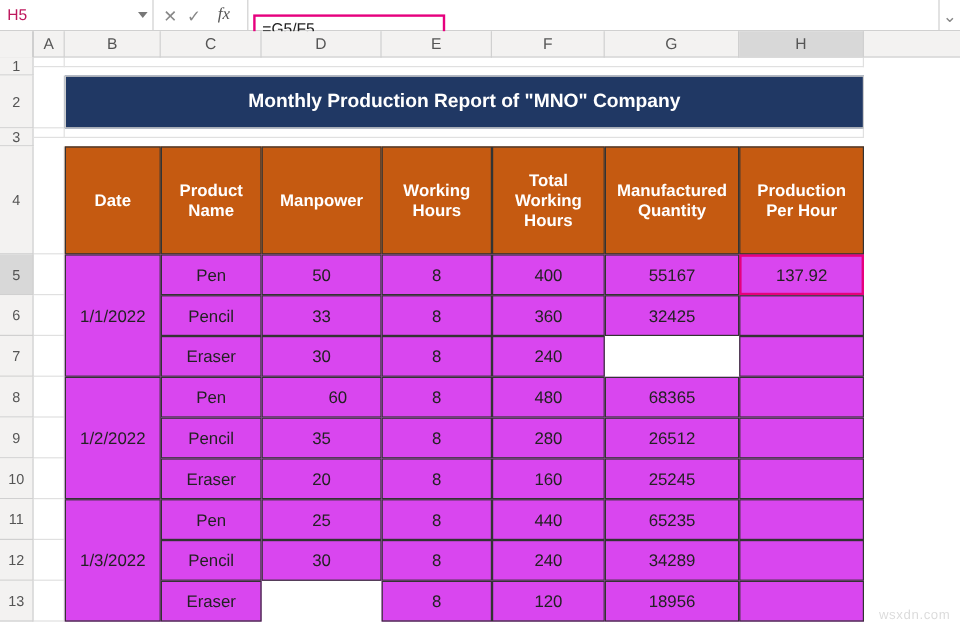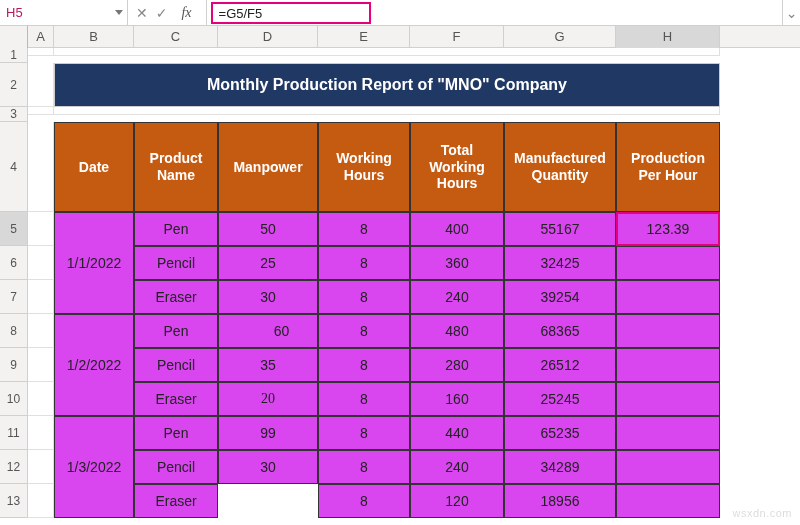--- a/index.html
+++ b/index.html
@@ -51,22 +51,22 @@
   .fx-label {
     font-style: italic;
     font-family: "Times New Roman", serif;
     color: #555;
     font-size: 14px;
     padding: 0 6px;
   }
   .formula-input {
     flex: 1;
     display: flex;
-    align-items: center;
-    padding: 0 4px;
+    align-items: flex-start;
+    padding: 12px 4px;
   }
   .formula-box {
     border: 2px solid #e6007e;
     padding: 0 6px;
     height: 22px;
     line-height: 20px;
     font-size: 13px;
     color: #222;
     min-width: 160px;
   }
@@ -234,32 +234,31 @@
         <div class="rh" style="grid-area: 2 / 1;">6</div>
         <div class="cell-plain" style="grid-area: 2 / 2; height: 34px;"></div>
         <div class="rh" style="grid-area: 3 / 1;">7</div>
         <div class="cell-plain" style="grid-area: 3 / 2; height: 34px;"></div>
         <div class="tcell merged-date" style="grid-area: 1 / 3 / 4;">1/1/2022</div>
         <div class="tcell" style="grid-area: 1 / 4;">Pen</div>
         <div class="tcell" style="grid-area: 1 / 5;">50</div>
         <div class="tcell" style="grid-area: 1 / 6;">8</div>
         <div class="tcell" style="grid-area: 1 / 7;">400</div>
         <div class="tcell" style="grid-area: 1 / 8;">55167</div>
-        <div class="tcell result-highlight" style="grid-area: 1 / 9;">123.39</div>
+        <div class="tcell result-highlight" style="grid-area: 1 / 9;">137.92</div>
         <div class="tcell" style="grid-area: 2 / 4;">Pencil</div>
-        <div class="tcell" style="grid-area: 2 / 5;">25</div>
+        <div class="tcell" style="grid-area: 2 / 5;">33</div>
         <div class="tcell" style="grid-area: 2 / 6;">8</div>
         <div class="tcell" style="grid-area: 2 / 7;">360</div>
         <div class="tcell" style="grid-area: 2 / 8;">32425</div>
         <div class="tcell" style="grid-area: 2 / 9;"></div>
         <div class="tcell" style="grid-area: 3 / 4;">Eraser</div>
         <div class="tcell" style="grid-area: 3 / 5;">30</div>
         <div class="tcell" style="grid-area: 3 / 6;">8</div>
         <div class="tcell" style="grid-area: 3 / 7;">240</div>
-        <div class="tcell" style="grid-area: 3 / 8;">39254</div>
         <div class="tcell" style="grid-area: 3 / 9;"></div>
       </div>
       <div style="display: grid; grid-template-columns: 28px 26px 80px 84px 100px 92px 94px 112px 104px; grid-template-rows: repeat(3, 34px);">
         <div class="rh" style="grid-area: 1 / 1;">8</div>
         <div class="cell-plain" style="grid-area: 1 / 2; height: 34px;"></div>
         <div class="rh" style="grid-area: 2 / 1;">9</div>
         <div class="cell-plain" style="grid-area: 2 / 2; height: 34px;"></div>
         <div class="rh" style="grid-area: 3 / 1;">10</div>
         <div class="cell-plain" style="grid-area: 3 / 2; height: 34px;"></div>
         <div class="tcell merged-date" style="grid-area: 1 / 3 / 4;">1/2/2022</div>
@@ -269,36 +268,36 @@
         <div class="tcell" style="grid-area: 1 / 7;">480</div>
         <div class="tcell" style="grid-area: 1 / 8;">68365</div>
         <div class="tcell" style="grid-area: 1 / 9;"></div>
         <div class="tcell" style="grid-area: 2 / 4;">Pencil</div>
         <div class="tcell" style="grid-area: 2 / 5;">35</div>
         <div class="tcell" style="grid-area: 2 / 6;">8</div>
         <div class="tcell" style="grid-area: 2 / 7;">280</div>
         <div class="tcell" style="grid-area: 2 / 8;">26512</div>
         <div class="tcell" style="grid-area: 2 / 9;"></div>
         <div class="tcell" style="grid-area: 3 / 4;">Eraser</div>
-        <div class="tcell" style="grid-area: 3 / 5; font-family: Liberation Serif, serif;">20</div>
+        <div class="tcell" style="grid-area: 3 / 5;">20</div>
         <div class="tcell" style="grid-area: 3 / 6;">8</div>
         <div class="tcell" style="grid-area: 3 / 7;">160</div>
         <div class="tcell" style="grid-area: 3 / 8;">25245</div>
         <div class="tcell" style="grid-area: 3 / 9;"></div>
       </div>
       <div style="display: grid; grid-template-columns: 28px 26px 80px 84px 100px 92px 94px 112px 104px; grid-template-rows: repeat(3, 34px);">
         <div class="rh" style="grid-area: 1 / 1;">11</div>
         <div class="cell-plain" style="grid-area: 1 / 2; height: 34px;"></div>
         <div class="rh" style="grid-area: 2 / 1;">12</div>
         <div class="cell-plain" style="grid-area: 2 / 2; height: 34px;"></div>
         <div class="rh" style="grid-area: 3 / 1;">13</div>
         <div class="cell-plain" style="grid-area: 3 / 2; height: 34px;"></div>
         <div class="tcell merged-date" style="grid-area: 1 / 3 / 4;">1/3/2022</div>
         <div class="tcell" style="grid-area: 1 / 4;">Pen</div>
-        <div class="tcell" style="grid-area: 1 / 5;">99</div>
+        <div class="tcell" style="grid-area: 1 / 5;">25</div>
         <div class="tcell" style="grid-area: 1 / 6;">8</div>
         <div class="tcell" style="grid-area: 1 / 7;">440</div>
         <div class="tcell" style="grid-area: 1 / 8; text-align: center;">65235</div>
         <div class="tcell" style="grid-area: 1 / 9;"></div>
         <div class="tcell" style="grid-area: 2 / 4;">Pencil</div>
         <div class="tcell" style="grid-area: 2 / 5;">30</div>
         <div class="tcell" style="grid-area: 2 / 6;">8</div>
         <div class="tcell" style="grid-area: 2 / 7;">240</div>
         <div class="tcell" style="grid-area: 2 / 8;">34289</div>
         <div class="tcell" style="grid-area: 2 / 9;"></div>

